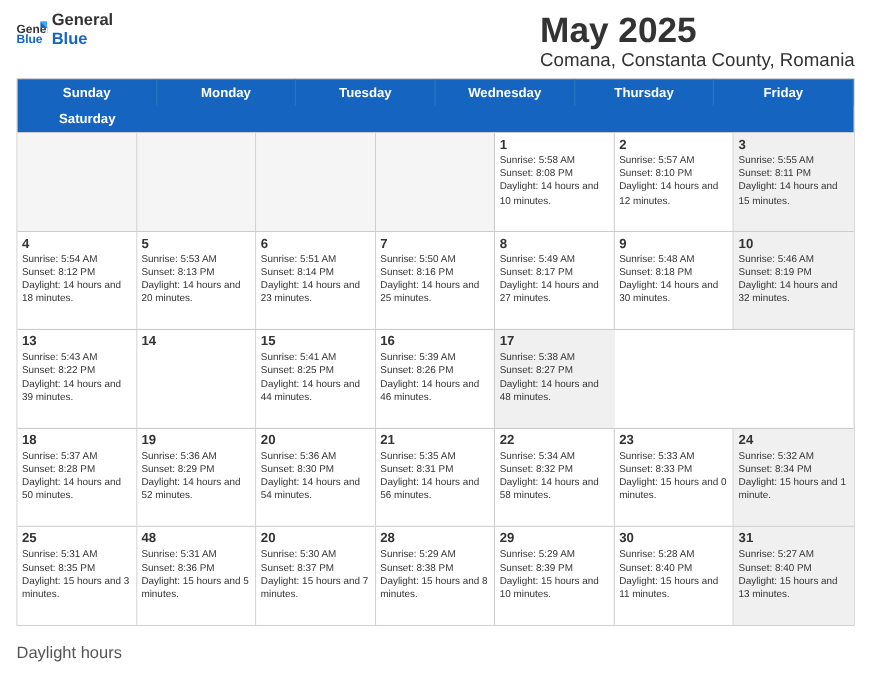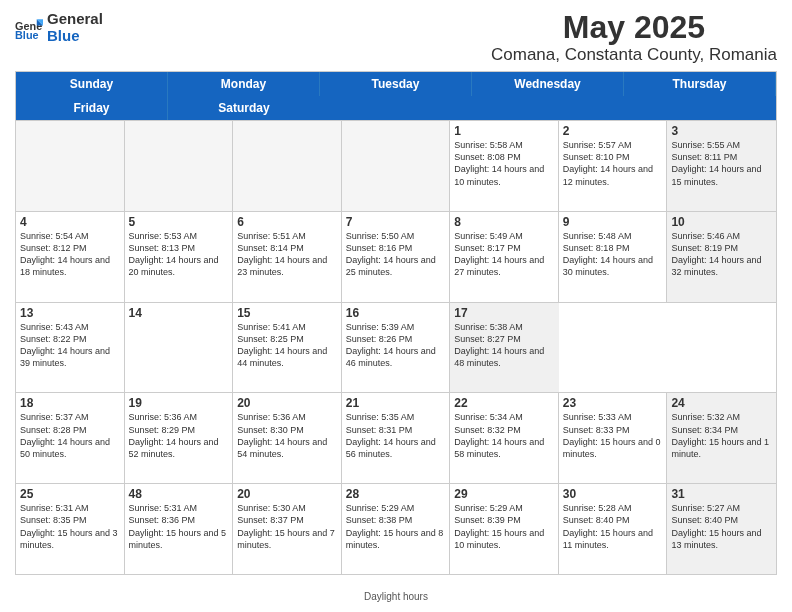--- a/index.html
+++ b/index.html
@@ -26,41 +26,41 @@
     .logo {
       display: flex;
       align-items: center;
       gap: 4px;
     }
     .logo-icon {
       width: 28px;
       height: 28px;
     }
     .title-block {
-      text-align: center;
+      text-align: left;
     }
     .month-title {
       font-size: 32px;
       font-weight: bold;
       color: #333;
       line-height: 1.1;
     }
     .subtitle {
       font-size: 17px;
       color: #333;
     }
     .calendar {
       flex: 1;
       display: flex;
       flex-direction: column;
       border: 1px solid #ccc;
     }
     .cal-header {
       display: grid;
-      grid-template-columns: repeat(5, 1fr);
+      grid-template-columns: repeat(6, 1fr);
       background: #1565c0;
     }
     .cal-header-cell {
       color: #fff;
       text-align: center;
       padding: 5px 2px;
       font-size: 12px;
       font-weight: bold;
       border-right: 1px solid #2979c0;
     }
@@ -94,23 +94,22 @@
       display: block;
       margin-bottom: 1px;
     }
     .cell-text {
       font-size: 9px;
       line-height: 1.35;
       color: #333;
     }
     .footer {
       margin-top: 16px;
-      font-size: 10px;
+      font-size: 15px;
       color: #555;
-      text-align: center;
     }
   </style>
 </head>
 <body>
 
 <div class="page">
   <div class="header">
     <div class="logo">
       <svg class="logo-icon" viewBox="0 0 36 36">
         <text x="0" y="22" font-size="14" font-weight="bold" fill="#333">General</text>

